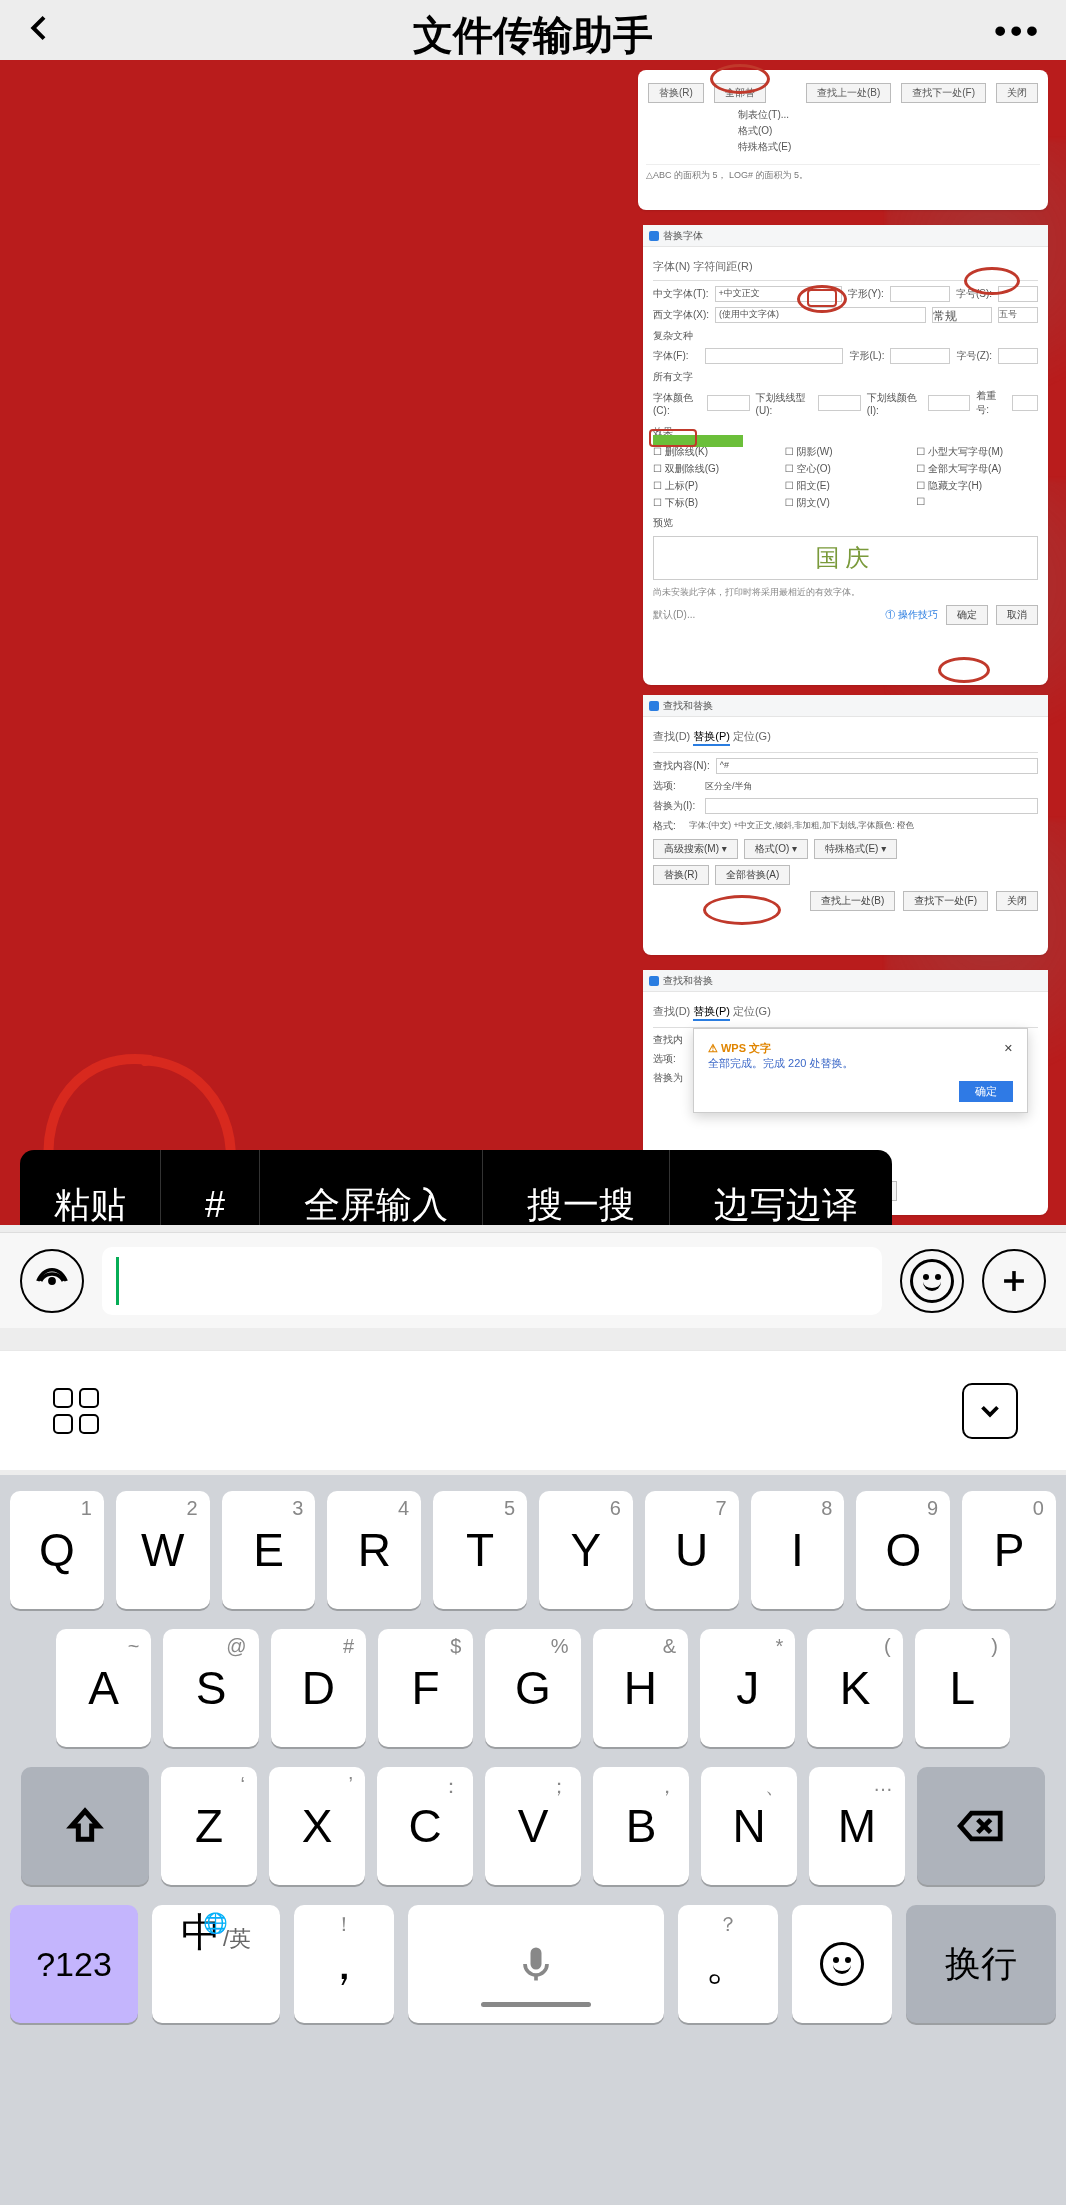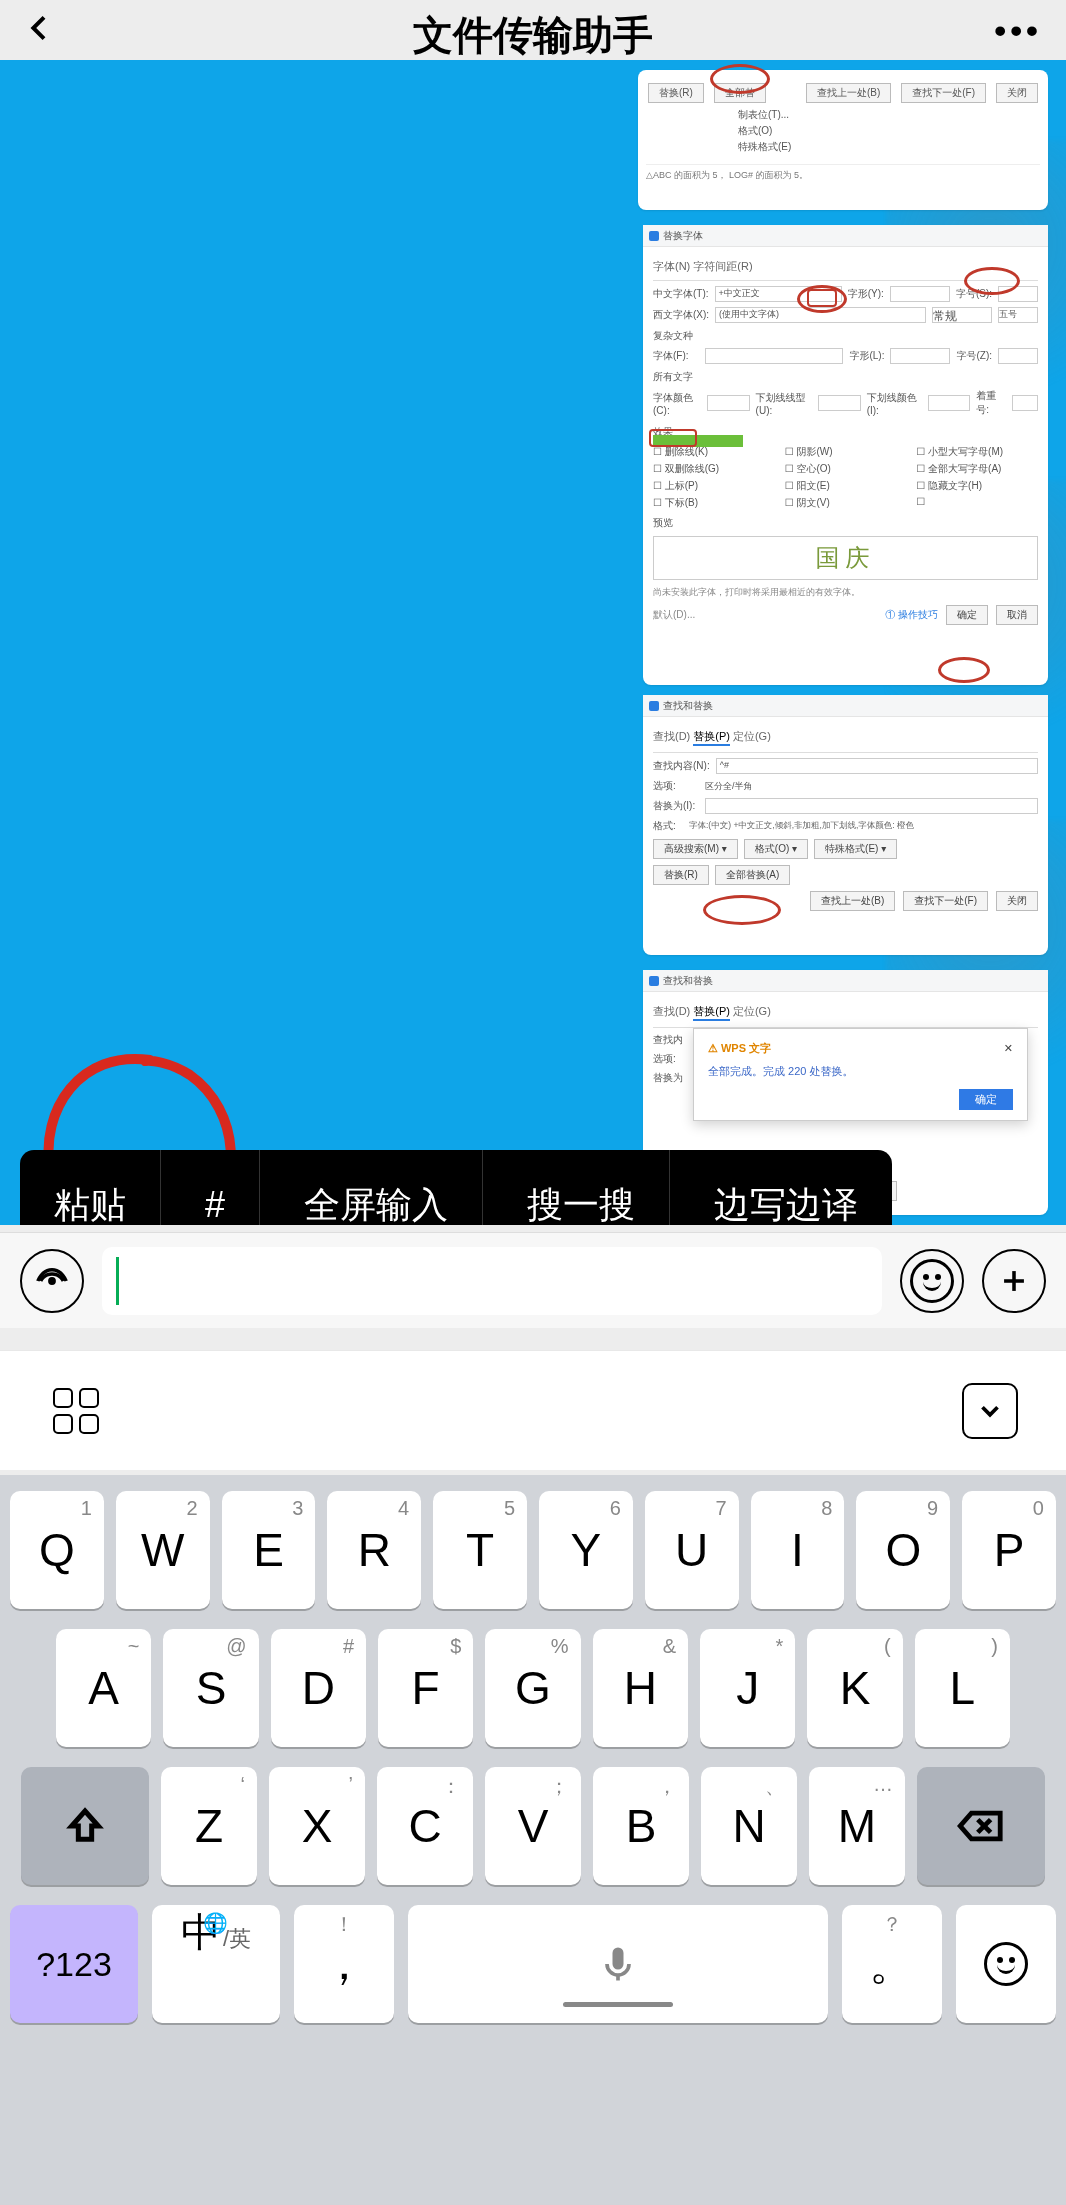--- a/index.html
+++ b/index.html
@@ -3,21 +3,21 @@
 <meta charset="utf-8">
 <style>
   * { box-sizing: border-box; margin: 0; padding: 0; }
   html, body { width: 1066px; height: 2205px; font-family: -apple-system, "Helvetica Neue", Arial, sans-serif; background:#ededed; overflow:hidden; }
   
   .header { height: 60px; background:#ededed; display:flex; align-items:center; justify-content:space-between; padding:0 24px; }
   .header .back svg { width:32px; height:32px; stroke:#000; stroke-width:3; fill:none; }
   .header .title { font-size:40px; font-weight:600; color:#000; position:absolute; left:50%; transform:translateX(-50%); top:8px;}
   .header .more { font-size:34px; letter-spacing:4px; font-weight:bold;}
   
-  .chat { position:relative; height: 1165px; background:#0ea5e9; overflow:hidden;}
+  .chat { position:relative; height: 1165px; background:#b91c1c; overflow:hidden;}
   .msg { position:absolute; right:18px; background:#fff; border-radius:8px; box-shadow:0 1px 2px rgba(0,0,0,0.1); }
   .msg.m1 { top:10px; width:410px; height:140px; }
   .msg.m2 { top:165px; width:405px; height:460px; }
   .msg.m3 { top:635px; width:405px; height:260px; }
   .msg.m4 { top:910px; width:405px; height:245px; }
   .msg .bar { height:22px; background:#f5f6f7; border-bottom:1px solid #e5e5e5; display:flex; align-items:center; gap:4px; padding:0 6px; font-size:10px; color:#555;}
   .msg .bar .dot { width:10px; height:10px; background:#2a7de1; border-radius:2px;}
   .msg .body { padding:8px 10px; font-size:11px; color:#444; position:relative; height:calc(100% - 22px); }
   .tabs { display:flex; gap:3px; font-size:11px; color:#666; border-bottom:1px solid #ddd; padding:4px 0 6px 0;}
   .row { display:flex; gap:6px; align-items:center; margin:5px 0; font-size:10px; color:#555;}
@@ -28,21 +28,21 @@
   .box-red { position:absolute; border:2px solid #c0392b; border-radius:4px; pointer-events:none;}
   .preview-box { border:1px solid #ccc; height:44px; display:flex; align-items:center; justify-content:center; margin:6px 0;}
   .preview-box span { font-size:24px; color:#7a9a3b; letter-spacing:6px;}
   .btn-row { display:flex; gap:8px; justify-content:flex-end; align-items:center; margin-top:6px;}
   .btn-sm { border:1px solid #bbb; padding:2px 10px; font-size:10px; background:#f4f4f4;}
   .check-grid { display:grid; grid-template-columns:repeat(3,1fr); gap:3px 10px; font-size:10px; color:#555; margin:6px 0;}
   .check-grid span::before { content:"☐ "; }
   
   .btns-inline { display:flex; gap:6px; margin:6px 0;}
   .wps-alert { position:absolute; left:50px; top:36px; right:20px; background:#fff; border:1px solid #ccc; box-shadow:0 4px 12px rgba(0,0,0,0.18); padding:12px 14px 10px 14px; font-size:11px;}
-  .wps-alert .ttl { display:flex; justify-content:space-between; align-items:center; margin-bottom:8px;gap:32px;}
+  .wps-alert .ttl { display:flex; justify-content:space-between; align-items:center; gap:32px;}
   .wps-alert .ttl .warn { color:#e08500; font-weight:600;}
   .wps-alert .ttl .warn::before { content:"⚠ "; }
   .wps-alert .txt { color:#3a67c7; font-size:11px; margin-bottom:10px;}
   .wps-alert .ok { float:right; background:#2f7ae5; color:#fff; border:none; padding:3px 16px; font-size:11px;}
   .smudge { position:absolute; right:-80px; width:260px; height:260px; background:radial-gradient(circle at 40% 40%, rgba(120,120,120,0.25) 0%, rgba(120,120,120,0.12) 40%, rgba(120,120,120,0) 70%); filter:blur(2px);}
   
   .hand-circle { position:absolute; left:30px; top:980px; width:220px; height:220px; pointer-events:none;}
   .hand-circle svg { width:100%; height:100%; }
   
   .context-menu { position:absolute; left:20px; top:1090px; height:110px; background:#000; border-radius:14px; display:flex; align-items:center; z-index:5; overflow:hidden;gap:10px;}
@@ -498,14 +498,17 @@
     </div>
     <div class="key period">
         <span class="sub">？</span>
         <span>。</span>
       </div>
     <div class="key emoji">
         <div class="emoji-face">
           <i></i>
         </div>
       </div>
+    <div class="key ret">
+        <span>换行</span>
+      </div>
   </div>
 </div>
 
 </body></html>

